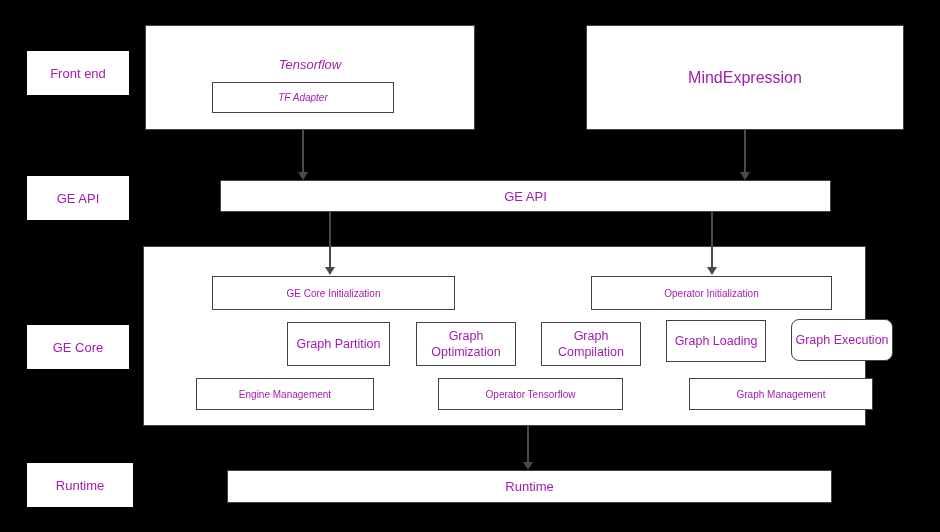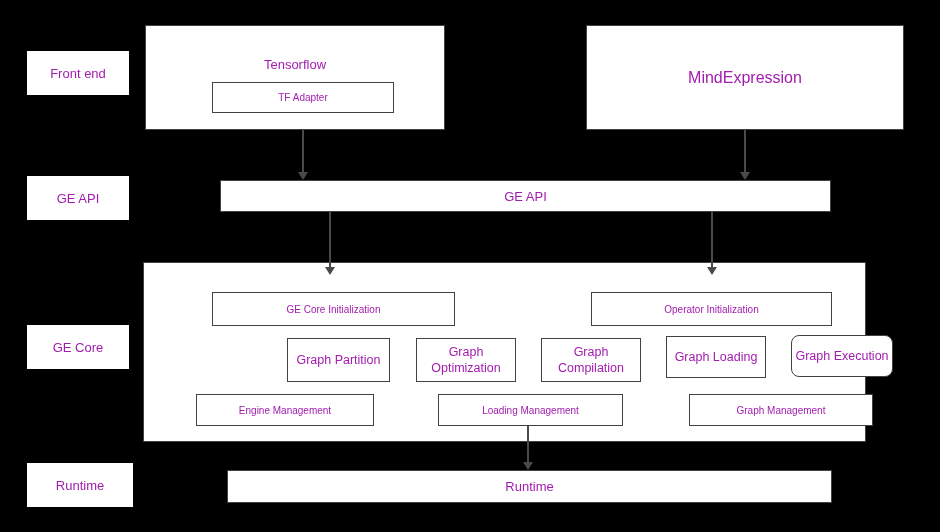--- a/index.html
+++ b/index.html
@@ -106,36 +106,36 @@
   <div class="side-label" style="left:27px; top:176px; width:102px; height:44px;">
     <span>GE API</span>
   </div>
   <div class="side-label" style="left:27px; top:325px; width:102px; height:44px;">
     <span>GE Core</span>
   </div>
   <div class="side-label" style="left:27px; top:463px; width:106px; height:44px;">
     <span>Runtime</span>
   </div>
 
-  <div class="panel" style="left:145px; top:25px; width:300px; height:105px;">
+  <div class="panel" style="left:145px; top:25px; width:330px; height:105px;font-style:italic;">
     <div class="panel-title">Tensorflow</div>
     <div class="box" style="left:66px; top:56px; width:182px; height:31px;">
       <span>TF Adapter</span>
     </div>
   </div>
 
   <div class="panel" style="left:586px; top:25px; width:318px; height:105px;">
     <div class="center-label">MindExpression</div>
   </div>
 
   <div class="bar" style="left:220px; top:180px; width:611px; height:32px;">
     <span>GE API</span>
   </div>
 
-  <div class="panel" style="left:143px; top:262px; width:723px; height:180px;">
+  <div class="panel" style="left:143px; top:246px; width:723px; height:180px;">
     <div class="box" style="left:68px; top:29px; width:243px; height:34px;">
       <span>GE Core Initialization</span>
     </div>
     <div class="box" style="left:447px; top:29px; width:241px; height:34px;">
       <span>Operator Initialization</span>
     </div>
 
     <div class="box stage" style="left:143px; top:75px; width:103px; height:44px;">
       <span>Graph Partition</span>
     </div>
@@ -149,21 +149,21 @@
       <span>Graph Loading</span>
     </div>
     <div class="box stage" style="left:647px; top:72px; width:102px; height:42px;border-radius:8px;">
       <span>Graph Execution</span>
     </div>
 
     <div class="box" style="left:52px; top:131px; width:178px; height:32px;">
       <span>Engine Management</span>
     </div>
     <div class="box" style="left:294px; top:131px; width:185px; height:32px;">
-      <span>Loading Management</span>
+      <span>Operator Tensorflow</span>
     </div>
     <div class="box" style="left:545px; top:131px; width:184px; height:32px;">
       <span>Graph Management</span>
     </div>
   </div>
 
   <div class="bar" style="left:227px; top:470px; width:605px; height:33px;">
     <span>Runtime</span>
   </div>
 

